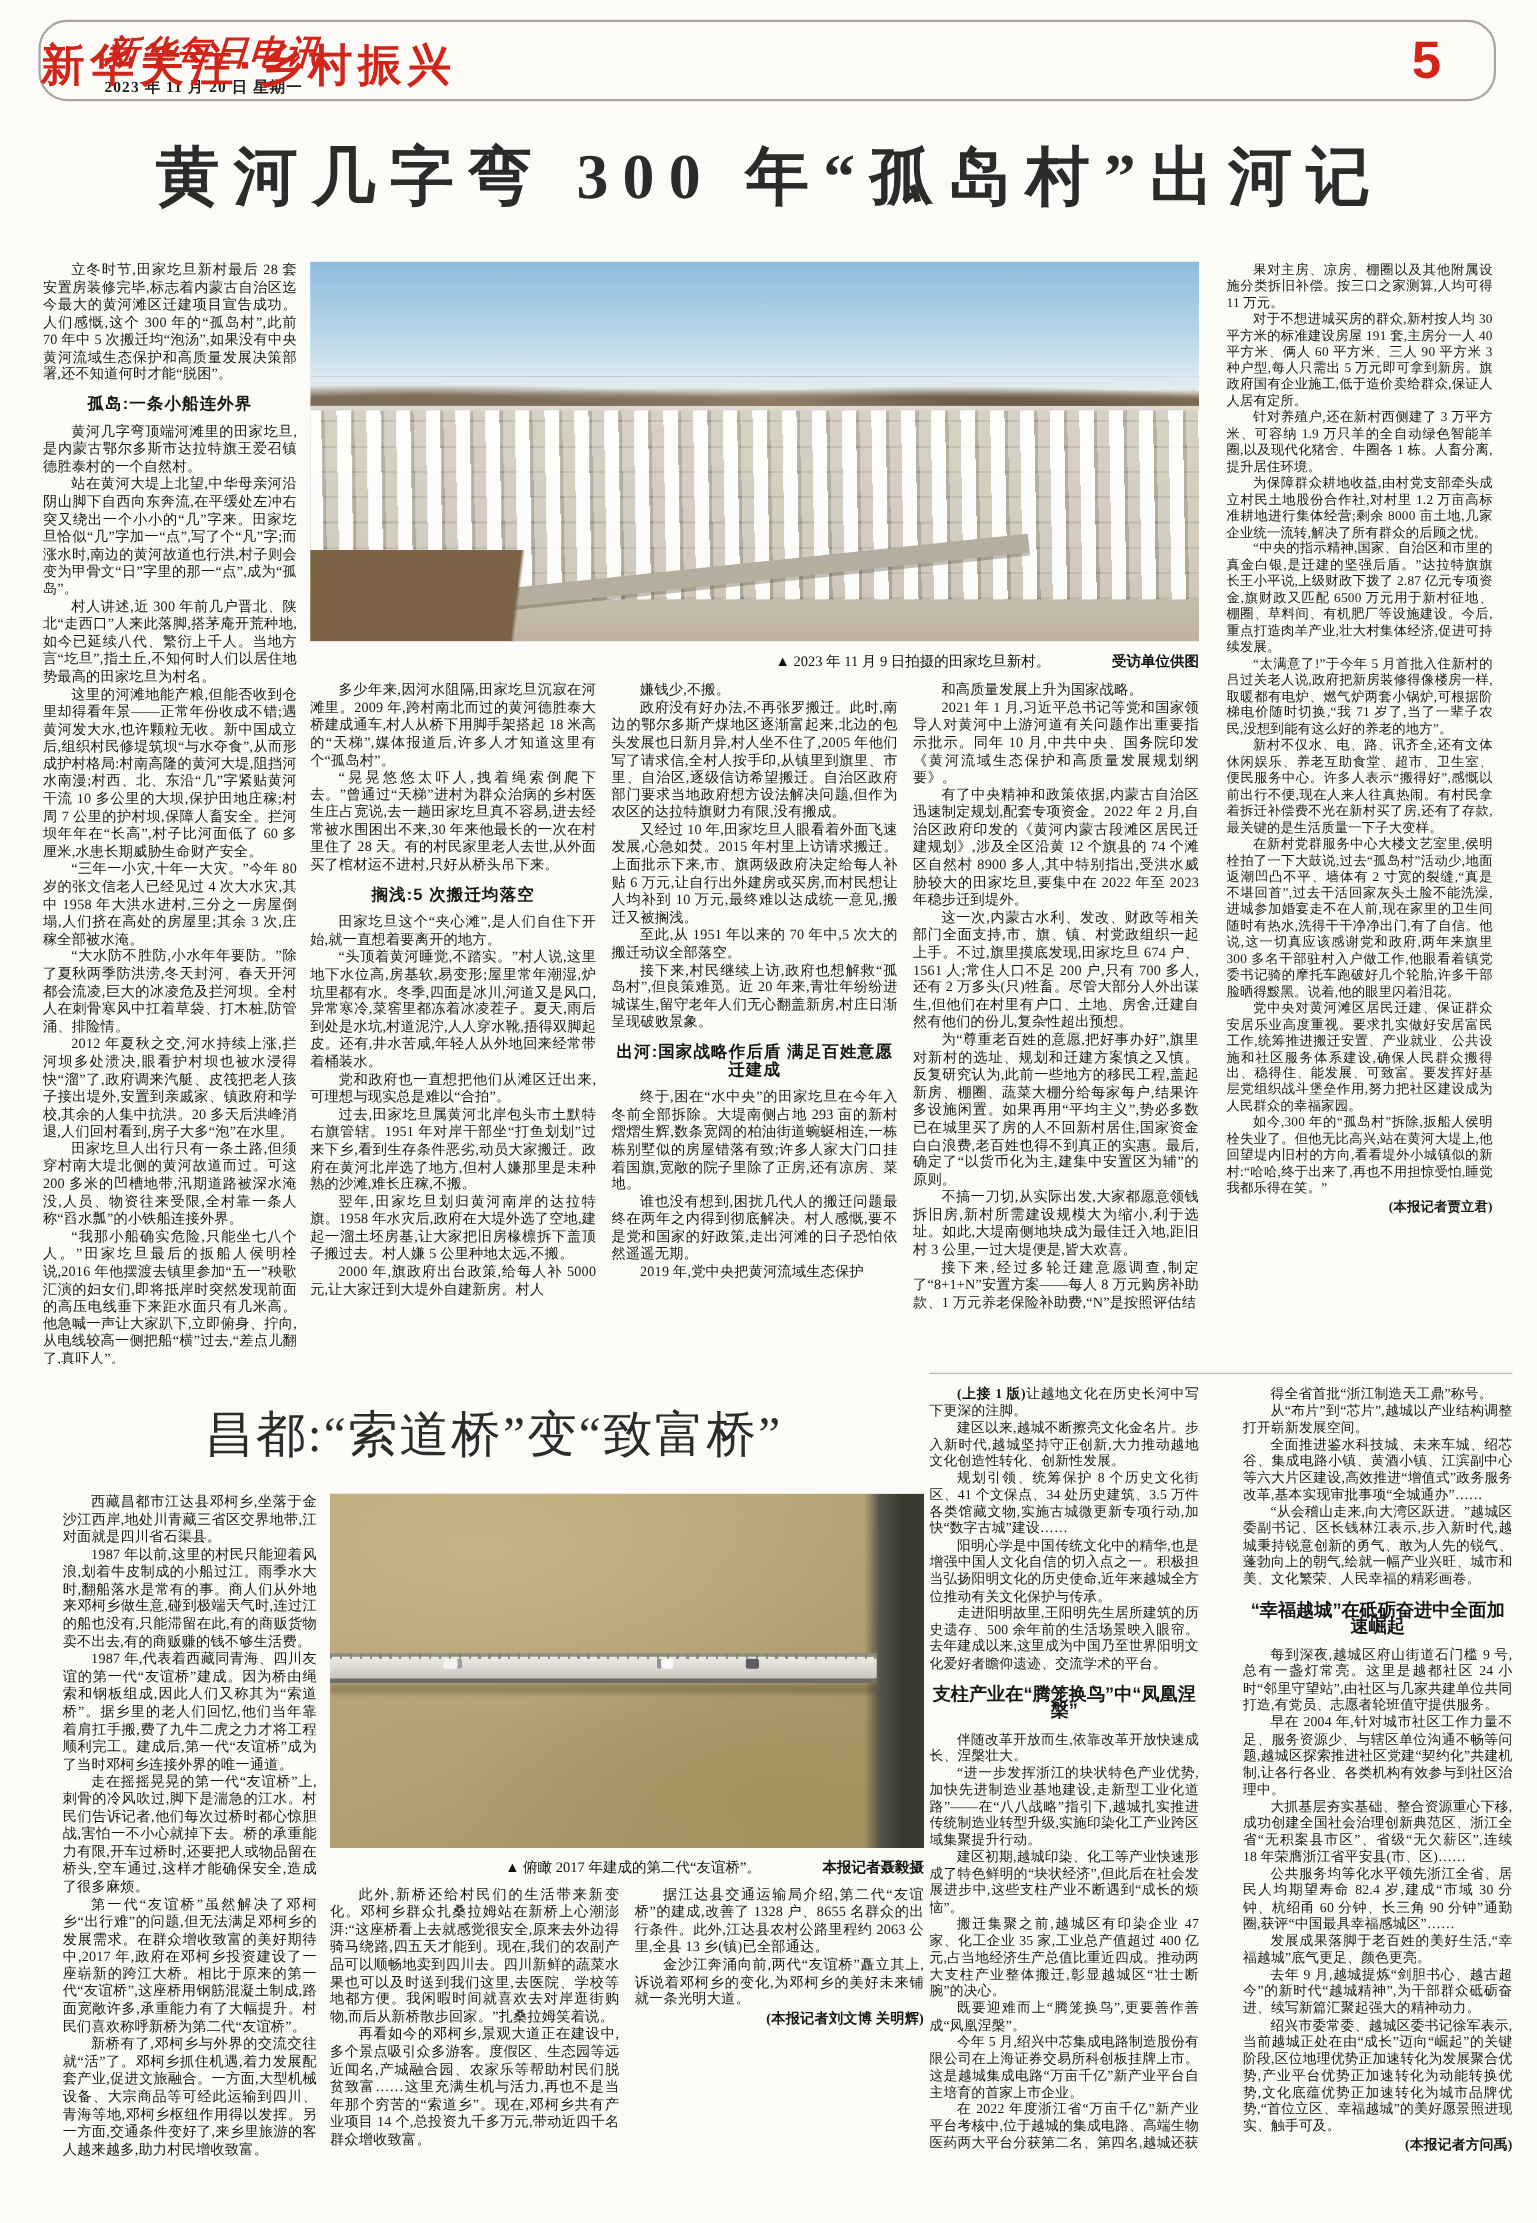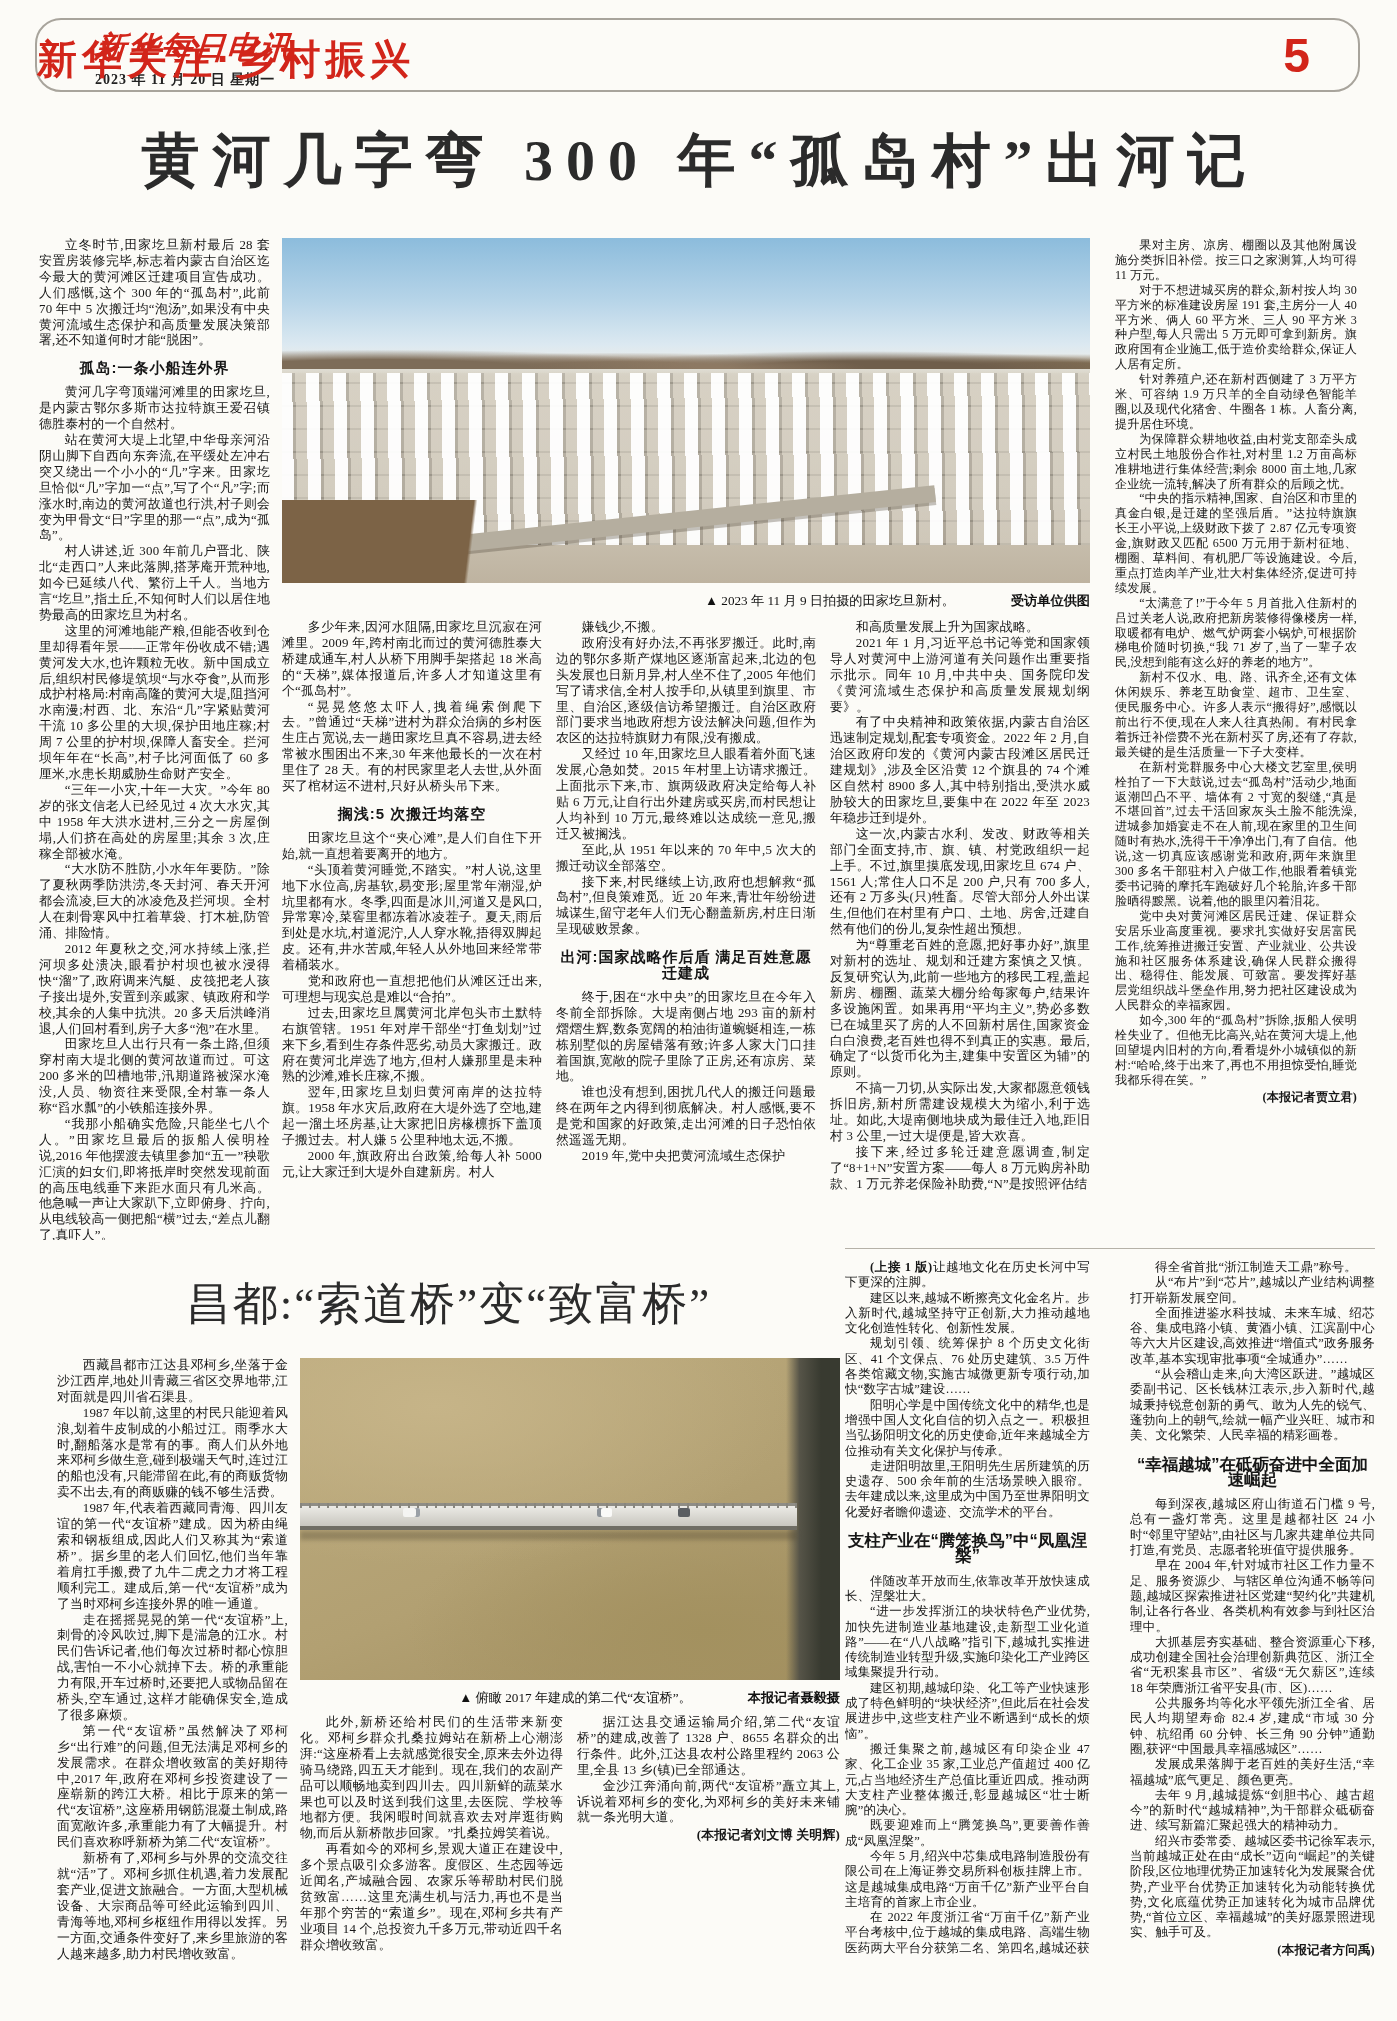--- a/index.html
+++ b/index.html
@@ -230,21 +230,21 @@
           </div>
       </div>
     </div>
   </div>
 
   <div class="a3-rule"></div>
   <div class="a3">
     <div class="col ca">
         <div class="p"><b>(上接 1 版)</b>让越地文化在历史长河中写下更深的注脚。</div>
         <div class="p">建区以来,越城不断擦亮文化金名片。步入新时代,越城坚持守正创新,大力推动越地文化创造性转化、创新性发展。</div>
-        <div class="p">规划引领、统筹保护 8 个历史文化街区、41 个文保点、76 处历史建筑、3.5 万件各类馆藏文物,实施古城微更新专项行动,加快“数字古城”建设……</div>
+        <div class="p">规划引领、统筹保护 8 个历史文化街区、41 个文保点、34 处历史建筑、3.5 万件各类馆藏文物,实施古城微更新专项行动,加快“数字古城”建设……</div>
         <div class="p">阳明心学是中国传统文化中的精华,也是增强中国人文化自信的切入点之一。积极担当弘扬阳明文化的历史使命,近年来越城全方位推动有关文化保护与传承。</div>
         <div class="p">走进阳明故里,王阳明先生居所建筑的历史遗存、500 余年前的生活场景映入眼帘。去年建成以来,这里成为中国乃至世界阳明文化爱好者瞻仰遗迹、交流学术的平台。</div>
         <div class="h">支柱产业在“腾笼换鸟”中“凤凰涅槃”</div>
         <div class="p">伴随改革开放而生,依靠改革开放快速成长、涅槃壮大。</div>
         <div class="p">“进一步发挥浙江的块状特色产业优势,加快先进制造业基地建设,走新型工业化道路”——在“八八战略”指引下,越城扎实推进传统制造业转型升级,实施印染化工产业跨区域集聚提升行动。</div>
         <div class="p">建区初期,越城印染、化工等产业快速形成了特色鲜明的“块状经济”,但此后在社会发展进步中,这些支柱产业不断遇到“成长的烦恼”。</div>
         <div class="p">搬迁集聚之前,越城区有印染企业 47 家、化工企业 35 家,工业总产值超过 400 亿元,占当地经济生产总值比重近四成。推动两大支柱产业整体搬迁,彰显越城区“壮士断腕”的决心。</div>
         <div class="p">既要迎难而上“腾笼换鸟”,更要善作善成“凤凰涅槃”。</div>
         <div class="p">今年 5 月,绍兴中芯集成电路制造股份有限公司在上海证券交易所科创板挂牌上市。这是越城集成电路“万亩千亿”新产业平台自主培育的首家上市企业。</div>
         <div class="p">在 2022 年度浙江省“万亩千亿”新产业平台考核中,位于越城的集成电路、高端生物医药两大平台分获第二名、第四名,越城还获</div>

